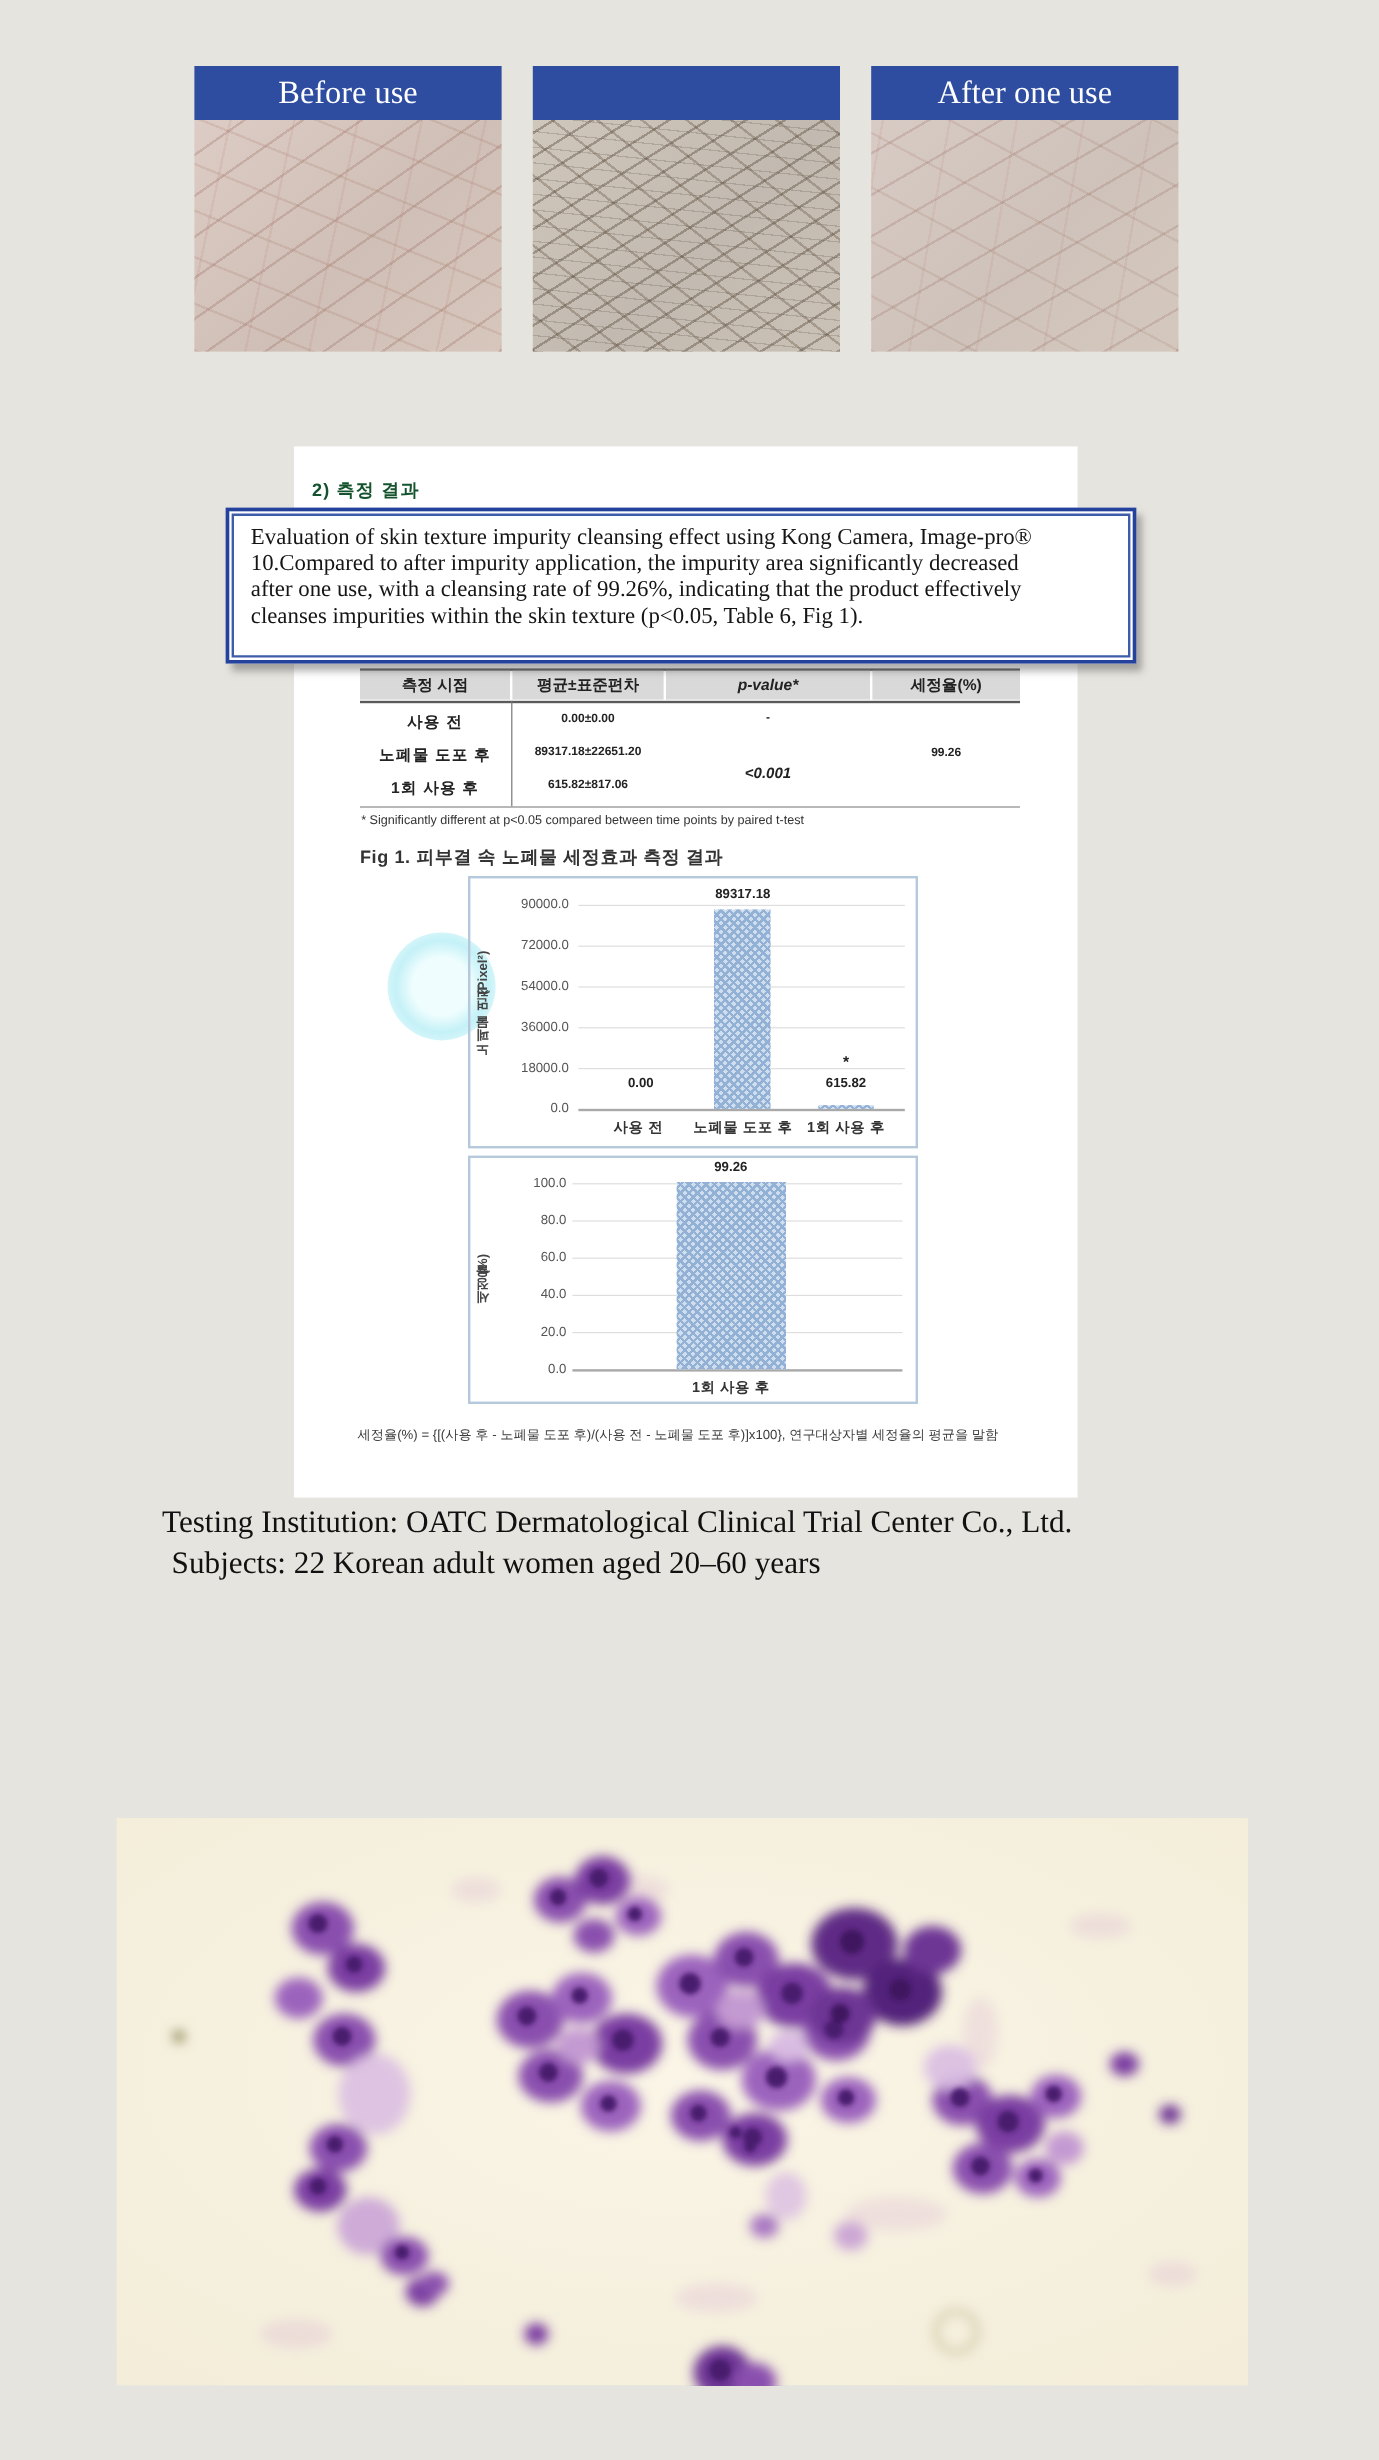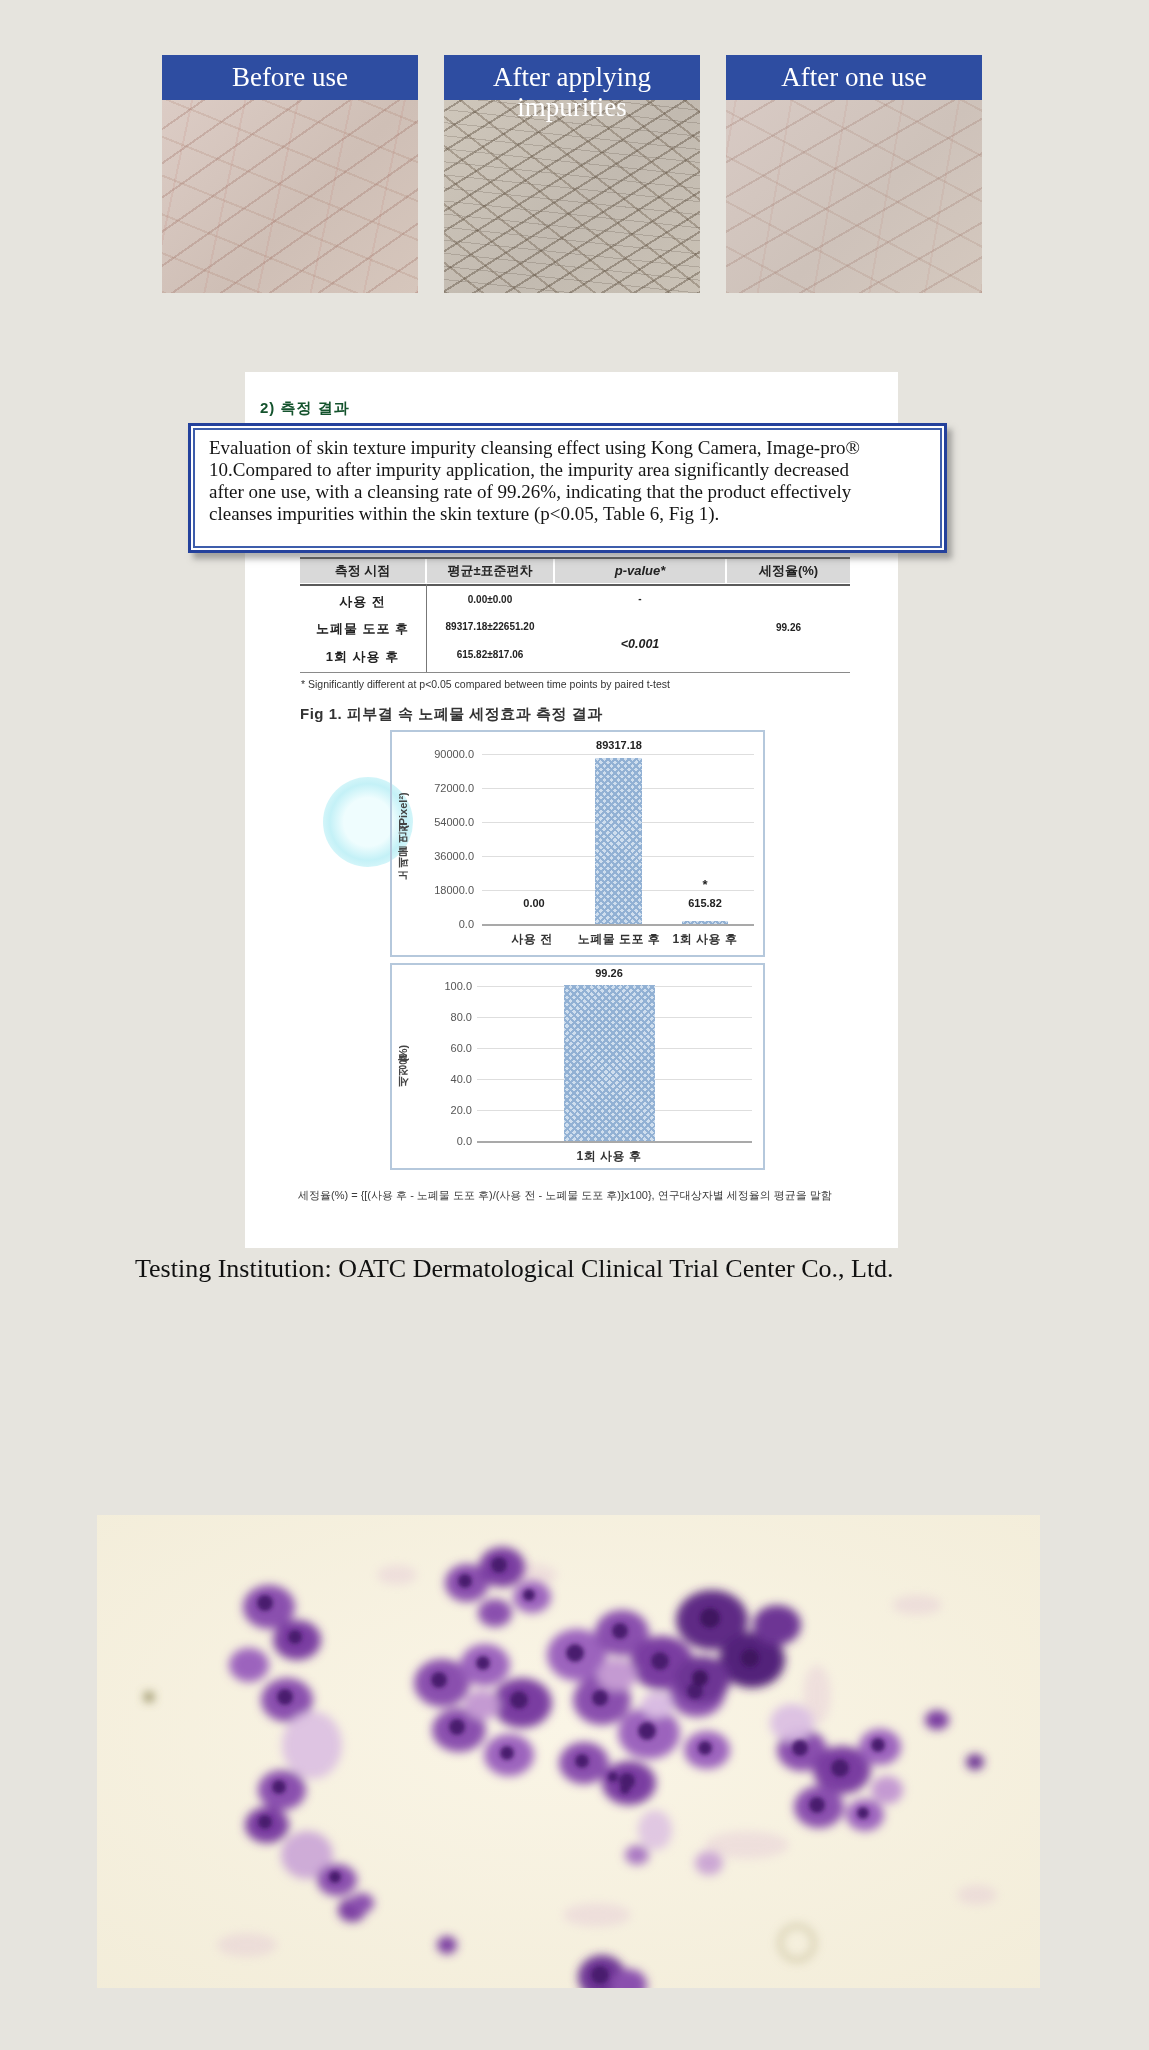--- a/index.html
+++ b/index.html
@@ -90,21 +90,20 @@
 
 <div id="screen">
 
   <div class="panel" style="left:162px;">
     <div class="panel-bar"></div>
     <div class="panel-label">Before use</div>
     <div class="panel-photo photo-before"></div>
   </div>
   <div class="panel" style="left:444px;">
     <div class="panel-bar"></div>
-    <div class="panel-label">After applying impurities</div>
     <div class="panel-photo photo-impurity"></div>
   </div>
   <div class="panel" style="left:726px;">
     <div class="panel-bar"></div>
     <div class="panel-label">After one use</div>
     <div class="panel-photo photo-after"></div>
   </div>
 
   <div class="doc-page"></div>
   <div class="doc-heading">2) 측정 결과</div>
@@ -186,20 +185,21 @@
     <div class="baseline" style="left:85px;top:176px;width:275px;"></div>
     <div class="bar" style="left:172px;top:20px;width:91px;height:156px;"></div>
     <div class="val-label" style="left:182px;top:2px;">99.26</div>
     <div class="xcat" style="left:167px;top:183px;">1회 사용 후</div>
   </div>
 
   <div class="fig-footnote">세정율(%) = {[(사용 후 - 노폐물 도포 후)/(사용 전 - 노폐물 도포 후)]x100}, 연구대상자별 세정율의 평균을 말함</div>
 
   <div class="testing">
     <div>Testing Institution: OATC Dermatological Clinical Trial Center Co., Ltd.</div>
+    <div class="indent">Subjects: 22 Korean adult women aged 20–60 years</div>
   </div>
 
   <div class="micro">
     <svg viewBox="0 0 943 473" width="943" height="473" xmlns="http://www.w3.org/2000/svg">
       <defs>
         <filter id="soft" x="-20%" y="-20%" width="140%" height="140%">
             <feGaussianBlur stdDeviation="5"></feGaussianBlur>
           </filter>
         <filter id="soft2" x="-40%" y="-40%" width="180%" height="180%">
             <feGaussianBlur stdDeviation="2"></feGaussianBlur>

